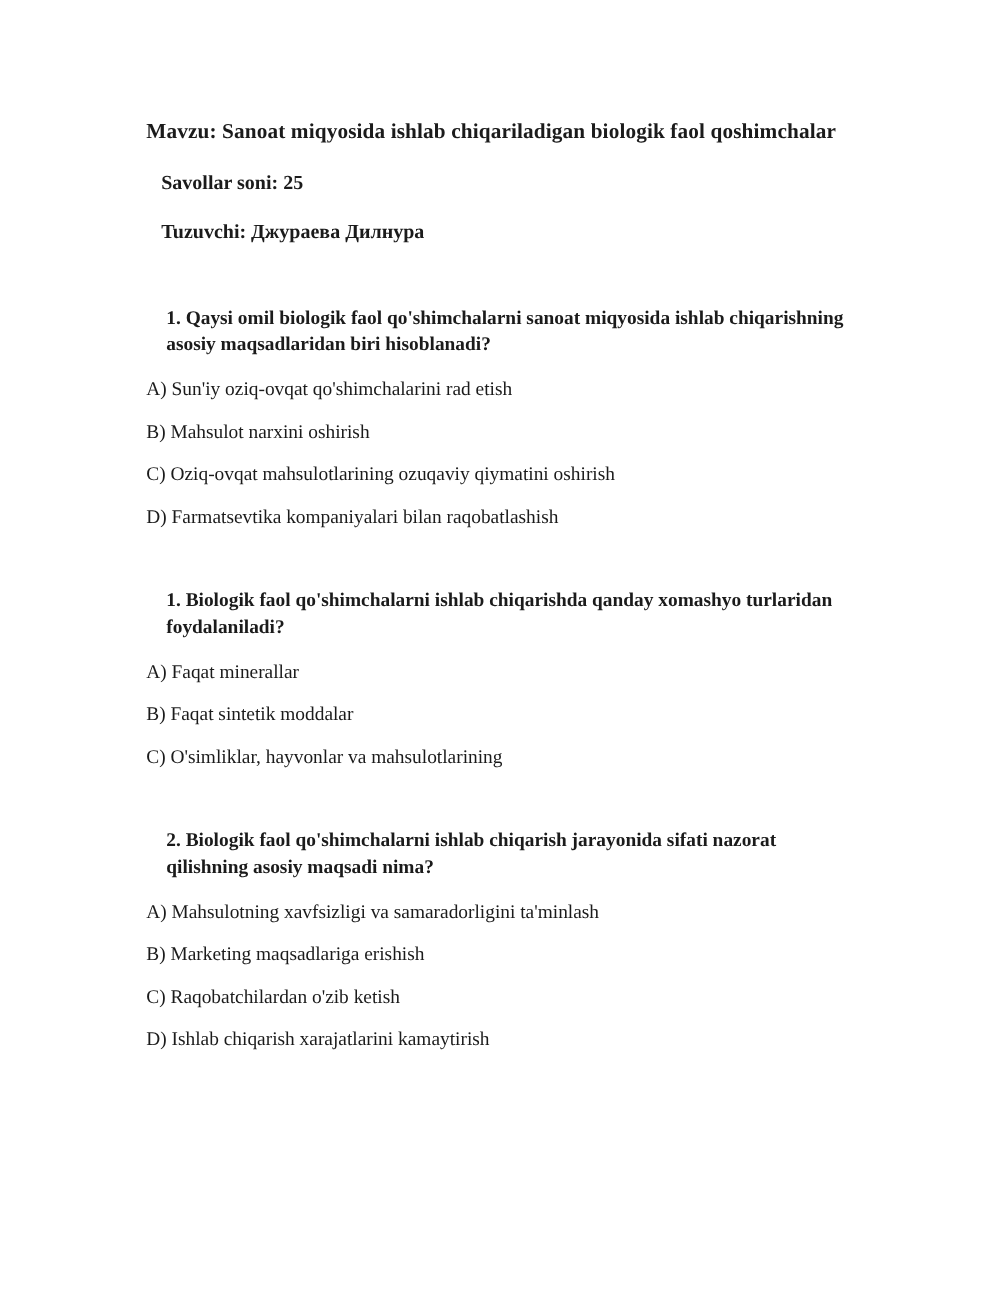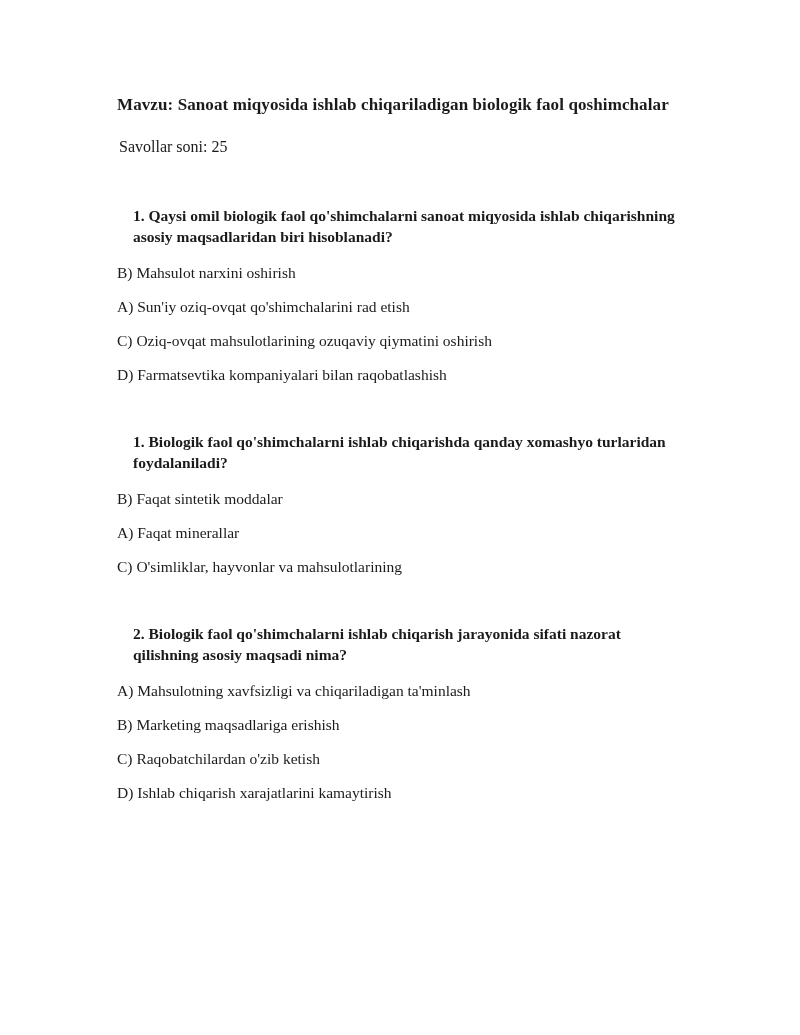--- a/index.html
+++ b/index.html
@@ -24,23 +24,23 @@
     width: 575px;
   }
   .doc-title {
     margin: 0;
     font-size: 17px;
     font-weight: bold;
     line-height: 26px;
     letter-spacing: 0.1px;
   }
   .doc-meta {
-    margin: 19px 0 0 2px;
+    margin: 19px 0 0 12px;
     font-size: 16px;
-    font-weight: normal;
+    font-weight: bold;
     line-height: 20px;
   }
   .question {
     margin-top: 48px;
   }
   .question-stem {
     margin: 16px;
     font-size: 15.5px;
     font-weight: bold;
     line-height: 21px;
@@ -55,38 +55,39 @@
 </head>
 <body>
 
 <div class="page">
   <div class="content">
 
     <p class="doc-title">Mavzu: Sanoat miqyosida ishlab chiqariladigan biologik faol qoshimchalar</p>
 
     <p class="doc-meta">Savollar soni: 25</p>
 
+    <p class="doc-meta">Tuzuvchi: Джураева Дилнура</p>
 
     <section class="question">
       <p class="question-stem">1. Qaysi omil biologik faol qo'shimchalarni sanoat miqyosida ishlab chiqarishning asosiy maqsadlaridan biri hisoblanadi?</p>
+      <p class="answer-option">A) Sun'iy oziq-ovqat qo'shimchalarini rad etish</p>
       <p class="answer-option">B) Mahsulot narxini oshirish</p>
-      <p class="answer-option">A) Sun'iy oziq-ovqat qo'shimchalarini rad etish</p>
       <p class="answer-option">C) Oziq-ovqat mahsulotlarining ozuqaviy qiymatini oshirish</p>
       <p class="answer-option">D) Farmatsevtika kompaniyalari bilan raqobatlashish</p>
     </section>
 
     <section class="question">
       <p class="question-stem">1. Biologik faol qo'shimchalarni ishlab chiqarishda qanday xomashyo turlaridan foydalaniladi?</p>
+      <p class="answer-option">A) Faqat minerallar</p>
       <p class="answer-option">B) Faqat sintetik moddalar</p>
-      <p class="answer-option">A) Faqat minerallar</p>
       <p class="answer-option">C) O'simliklar, hayvonlar va mahsulotlarining</p>
     </section>
 
     <section class="question">
       <p class="question-stem">2. Biologik faol qo'shimchalarni ishlab chiqarish jarayonida sifati nazorat qilishning asosiy maqsadi nima?</p>
-      <p class="answer-option">A) Mahsulotning xavfsizligi va chiqariladigan ta'minlash</p>
+      <p class="answer-option">A) Mahsulotning xavfsizligi va samaradorligini ta'minlash</p>
       <p class="answer-option">B) Marketing maqsadlariga erishish</p>
       <p class="answer-option">C) Raqobatchilardan o'zib ketish</p>
       <p class="answer-option">D) Ishlab chiqarish xarajatlarini kamaytirish</p>
     </section>
 
   </div>
 </div>
 
 </body></html>

